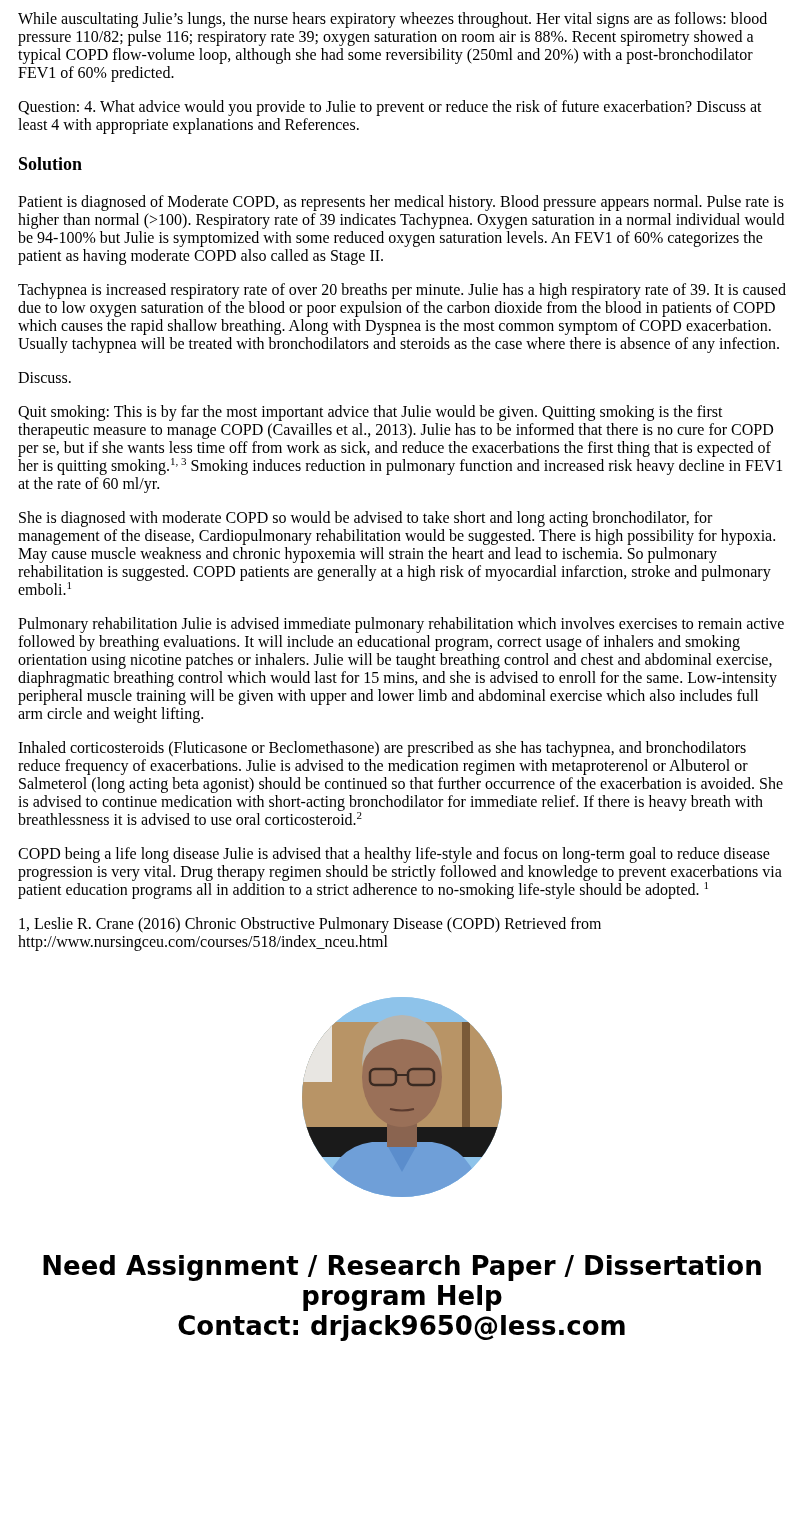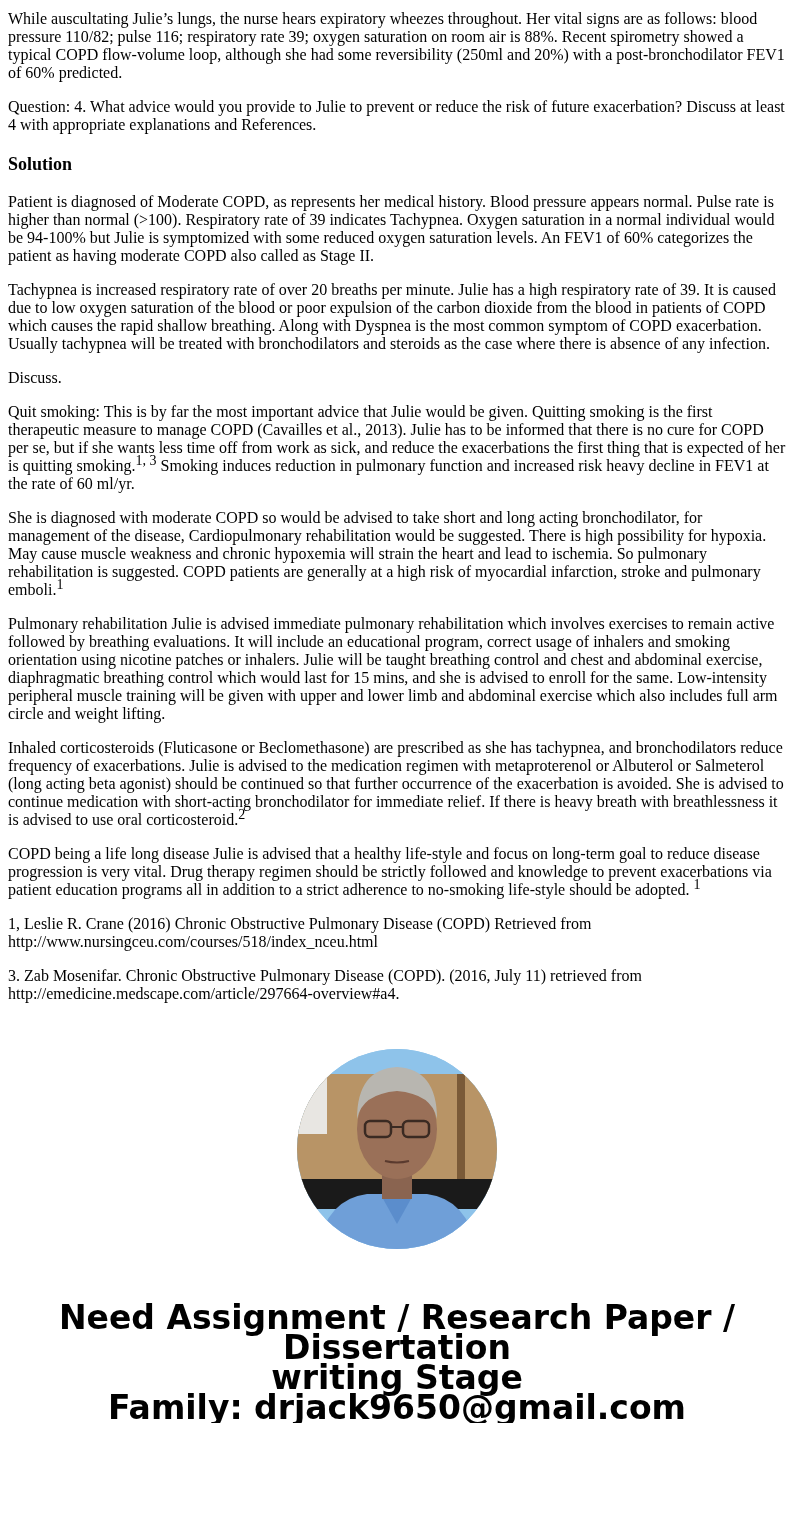--- a/index.html
+++ b/index.html
@@ -3,43 +3,43 @@
 <meta charset="utf-8">
 <style>
   html, body { margin: 0; padding: 0; background: #ffffff; }
   body {
     width: 794px;
     font-family: "Liberation Serif", serif;
     font-size: 16px;
     line-height: 18px;
     color: #000;
   }
-  .page { padding: 10px 8px 0 8px; }
+  .page { padding: 10px 8px 0 18px; }
   p { margin: 0 0 16px 0; }
   h3 {
     font-family: "Liberation Serif", serif;
     font-size: 18px;
     font-weight: bold;
     margin: 19px 0 18px 0;
     line-height: 22px;
   }
-  sup { font-size: 14px; line-height: 0; vertical-align: super; }
+  sup { font-size: 11px; line-height: 0; vertical-align: super; }
   .avatar-wrap { text-align: center; margin-top: 46px; }
   .avatar {
     display: inline-block;
     width: 200px; height: 200px;
     border-radius: 50%;
     overflow: hidden;
     position: relative;
     background: #8ec3ea;
   }
   .promo {
     font-family: "DejaVu Sans", sans-serif;
     font-weight: bold;
-    font-size: 33px;
+    font-size: 26px;
     line-height: 30px;
     text-align: center;
     margin-top: 50px;
     color: #000;
   }
   .promo div { margin: 0; }
 </style>
 </head>
 <body>
 
@@ -57,21 +57,20 @@
 
   <p><span>She is diagnosed with moderate COPD so would be advised to take short and long acting bronchodilator, for management of the disease, Cardiopulmonary rehabilitation would be suggested. There is high possibility for hypoxia. May cause muscle weakness and chronic hypoxemia will strain the heart and lead to ischemia. So pulmonary rehabilitation is suggested. COPD patients are generally at a high risk of myocardial infarction, stroke and pulmonary emboli.</span><sup>1</sup></p>
 
   <p>Pulmonary rehabilitation Julie is advised immediate pulmonary rehabilitation which involves exercises to remain active followed by breathing evaluations. It will include an educational program, correct usage of inhalers and smoking orientation using nicotine patches or inhalers. Julie will be taught breathing control and chest and abdominal exercise, diaphragmatic breathing control which would last for 15 mins, and she is advised to enroll for the same. Low-intensity peripheral muscle training will be given with upper and lower limb and abdominal exercise which also includes full arm circle and weight lifting.</p>
 
   <p><span>Inhaled corticosteroids (Fluticasone or Beclomethasone) are prescribed as she has tachypnea, and bronchodilators reduce frequency of exacerbations. Julie is advised to the medication regimen with metaproterenol or Albuterol or Salmeterol (long acting beta agonist) should be continued so that further occurrence of the exacerbation is avoided. She is advised to continue medication with short-acting bronchodilator for immediate relief. If there is heavy breath with breathlessness it is advised to use oral corticosteroid.</span><sup>2</sup></p>
 
   <p><span>COPD being a life long disease Julie is advised that a healthy life-style and focus on long-term goal to reduce disease progression is very vital. Drug therapy regimen should be strictly followed and knowledge to prevent exacerbations via patient education programs all in addition to a strict adherence to no-smoking life-style should be adopted. </span><sup>1</sup></p>
 
   <p>1, Leslie R. Crane (2016) Chronic Obstructive Pulmonary Disease (COPD) Retrieved from http://www.nursingceu.com/courses/518/index_nceu.html</p>
-  <p>3. Zab Mosenifar. Chronic Obstructive Pulmonary Disease (COPD). (2016, July 11) retrieved from http://emedicine.medscape.com/article/297664-overview#a4.</p>
 
   <div class="avatar-wrap">
     <div class="avatar">
       <svg width="200" height="200" viewBox="0 0 200 200">
         <rect x="0" y="0" width="200" height="200" fill="#8ec3ea"></rect>
         <rect x="0" y="25" width="200" height="120" fill="#b89466"></rect>
         <rect x="0" y="25" width="30" height="60" fill="#e8e6e2"></rect>
         <rect x="160" y="25" width="8" height="120" fill="#7a5a38"></rect>
         <rect x="0" y="130" width="200" height="30" fill="#1a1a1a"></rect>
         <path d="M20 200 Q30 150 70 145 L130 145 Q170 150 180 200 Z" fill="#6f9fd8"></path>
@@ -82,16 +81,16 @@
         <rect x="68" y="72" width="26" height="16" rx="5" fill="none" stroke="#3a2a22" stroke-width="2.5"></rect>
         <rect x="106" y="72" width="26" height="16" rx="5" fill="none" stroke="#3a2a22" stroke-width="2.5"></rect>
         <line x1="94" y1="78" x2="106" y2="78" stroke="#3a2a22" stroke-width="2"></line>
         <path d="M88 112 Q100 115 112 112" stroke="#5a3a2e" stroke-width="2" fill="none"></path>
       </svg>
     </div>
   </div>
 
   <div class="promo">
     <div>Need Assignment / Research Paper / Dissertation</div>
-    <div>writing Stage</div>
-    <div>Family: drjack9650@gmail.com</div>
+    <div>program Help</div>
+    <div>Contact: drjack9650@less.com</div>
   </div>
 </div>
 
 </body></html>

